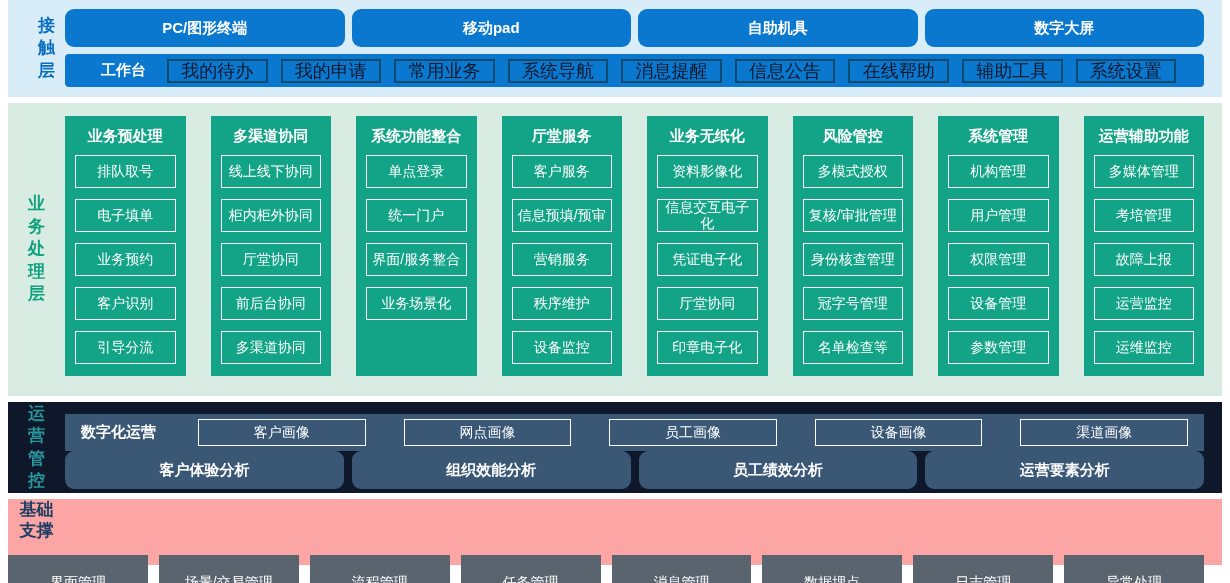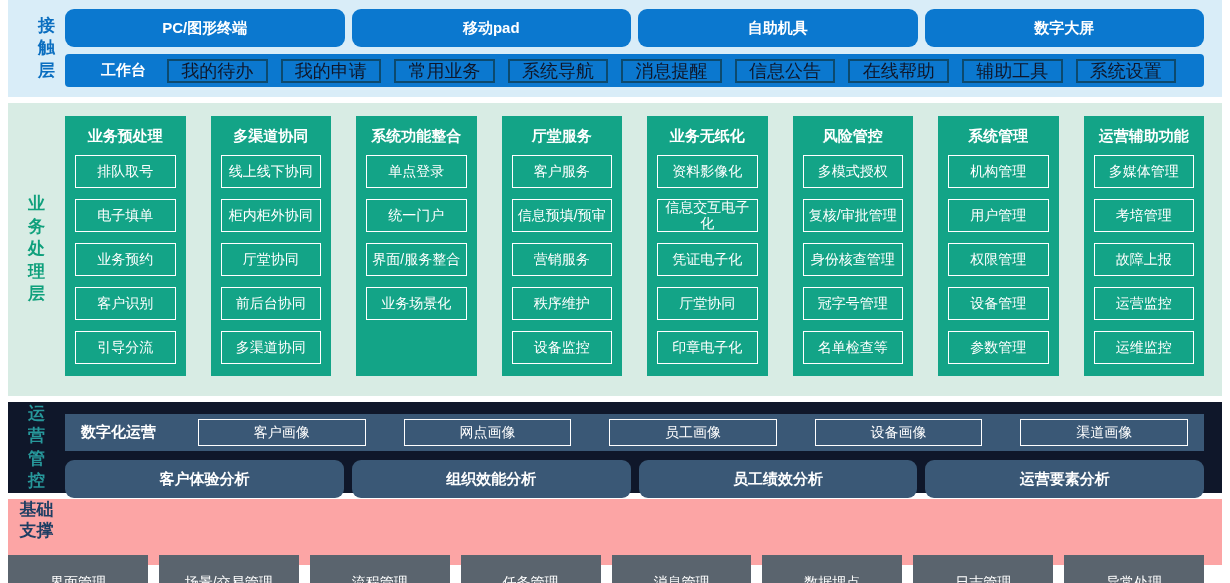--- a/index.html
+++ b/index.html
@@ -38,21 +38,21 @@
     text-align:center; line-height:1.08; padding:1px 2px; }
 
   
   .band-operations { height:91px; background:#0f172a; }
   .band-operations .band-label { color:#27989b; }
   .digital-bar { margin-top:12px; height:37px; background:#3a5876; display:flex;
     align-items:center; gap:38px; padding:0 16px; }
   .digital-label { color:#fff; font-weight:bold; font-size:15px; white-space:nowrap; padding-right:4px; }
   .portrait-btn { flex:1; height:27px; border:1px solid #ffffff; color:#fff; font-size:14px;
     display:flex; align-items:center; justify-content:center; }
-  .analysis-row { margin-top:9px; display:flex; gap:8px; height:38px;text-align:right; }
+  .analysis-row { display:flex; gap:8px; height:38px;text-align:right; }
   .analysis-btn { flex:1; background:#3a5876; border-radius:9px; color:#fff;
     font-weight:bold; font-size:15px; display:flex; align-items:center; justify-content:center; }
 
   
   .band-foundation { height:66px; background:#fca5a5; margin-bottom:0;flex-direction:column; }
   .band-foundation .band-label { color:#1d3e63; }
   .foundation-row { display:flex; gap:11px; margin-top:13px; height:56px; }
   .found-btn { flex:1; background:#5a646e; color:#fff; font-size:14px;
     display:flex; align-items:center; justify-content:center; white-space:nowrap; }
 </style>

